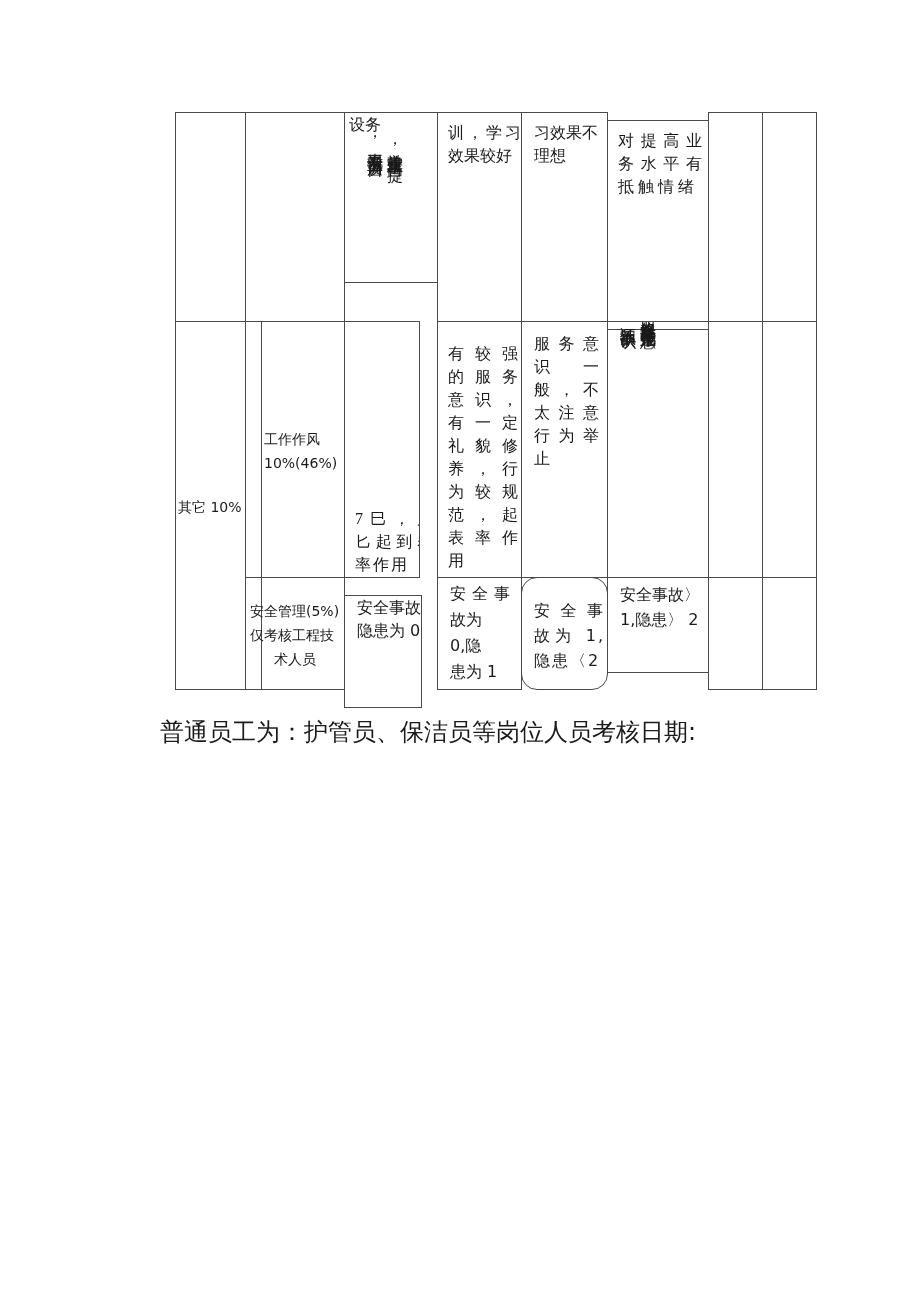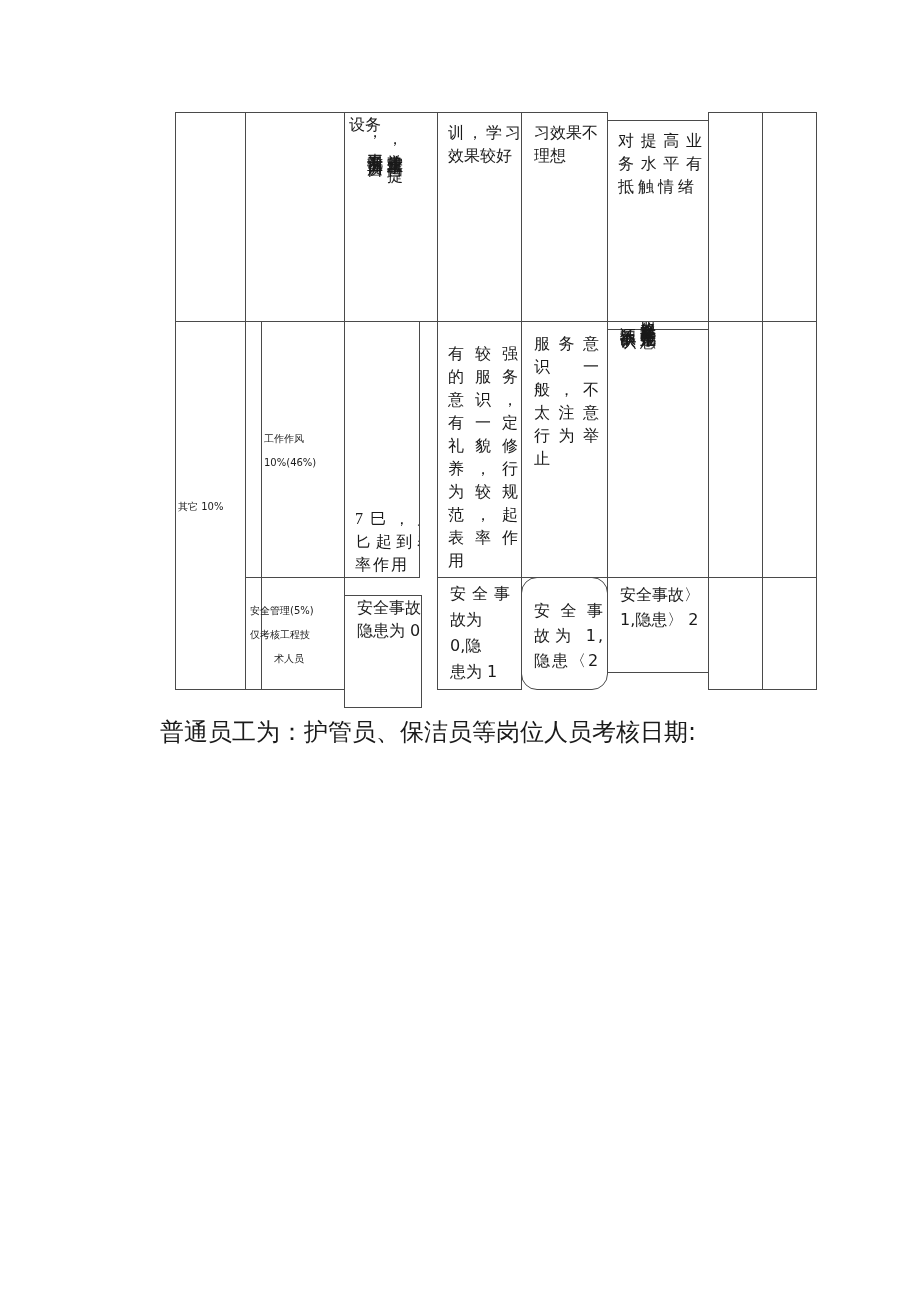--- a/index.html
+++ b/index.html
@@ -1,33 +1,33 @@
 <!DOCTYPE html>
 <html><head>
 <meta charset="utf-8">
 <style>
   html, body { margin: 0; padding: 0; background: #ffffff; }
   body { width: 920px; height: 1301px; position: relative; overflow: hidden;
          font-family: "DejaVu Sans", "Liberation Sans", sans-serif; color: #1a1a1a; }
   .grid { position: absolute; left: 175px; top: 112px; }
   .cell { position: absolute; box-sizing: border-box; border: 1px solid #4a4a4a; overflow: hidden; }
   .txt { font-size: 16px; line-height: 23px; letter-spacing: 0; }
-  .small { font-size: 10px; line-height: 22px; }
+  .small { font-size: 14px; line-height: 22px; }
   .justify { text-align: justify; text-align-last: left; }
   .vcol { position: absolute; writing-mode: vertical-rl; font-size: 16px; line-height: 20px; letter-spacing: -1px; }
   .footer { position: absolute; left: 160px; top: 700px; font-size: 24px; line-height: 28px; margin-top: 18px; }
 </style>
 </head>
 <body>
 
 <div class="grid">
 
   <div class="cell" style="left:0;top:0;width:71px;height:210px;"></div>
   <div class="cell" style="left:70px;top:0;width:100px;height:210px;"></div>
-  <div class="cell" style="left:169px;top:0;width:94px;height:210px;padding-left:20px;">
+  <div class="cell" style="left:169px;top:0;width:94px;height:171px;padding-left:20px;">
     <div class="txt" style="position:absolute;left:4px;top:0px;">设务</div>
     <div class="vcol" style="left:40px;top:34px;height:175px;">善高水重身建学，提</div>
     <div class="vcol" style="left:20px;top:20px;height:190px;">，自质训习于业平视素</div>
   </div>
   <div class="cell" style="left:262px;top:0;width:85px;height:210px;">
     <div class="txt justify" style="padding:8px 0 0 10px;">训，学习效果较好</div>
   </div>
   <div class="cell" style="left:346px;top:0;width:87px;height:210px;">
     <div class="txt" style="padding:8px 4px 0 12px;">习效果不理想</div>
   </div>

